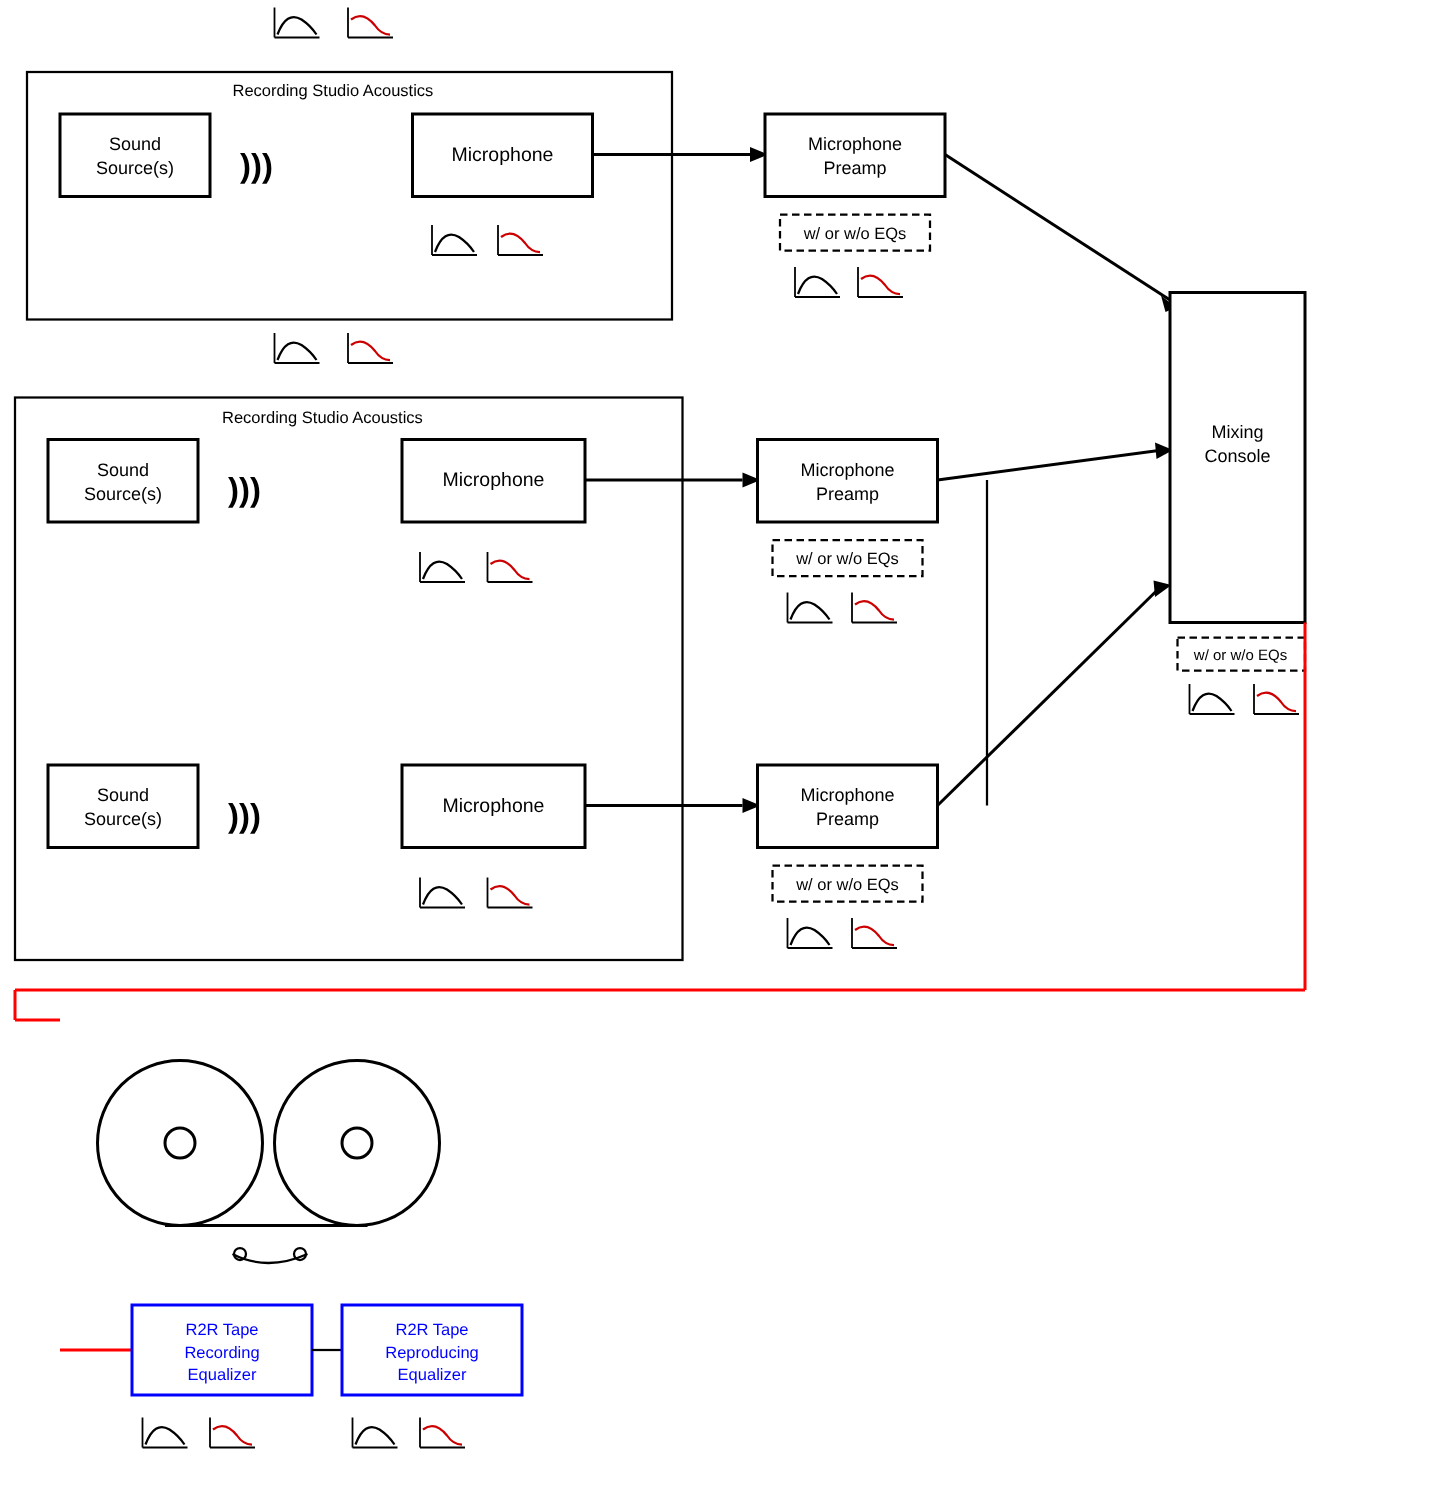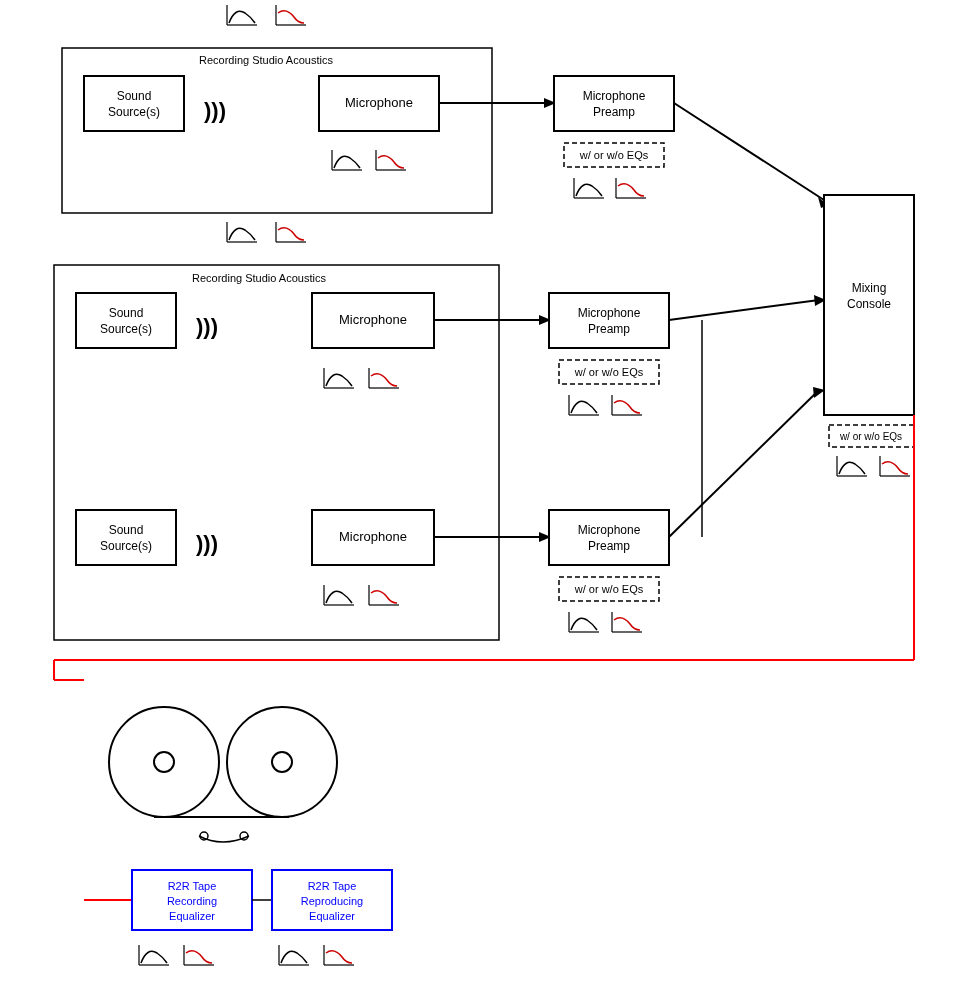--- a/index.html
+++ b/index.html
@@ -10,21 +10,20 @@
       width: 956px;
       height: 1002px;
       overflow: hidden;
       position: relative;
     }
 
     .diagram-container {
       position: relative;
       width: 832px;
       height: 1002px;
-      margin-left: 44px;
     }
   </style>
 </head>
 <body>
 
 <div class="diagram-container">
 
   <svg style="position:absolute;top:0;left:0;width:956px;height:1002px;pointer-events:none;" xmlns="http://www.w3.org/2000/svg">
 
     <g transform="translate(183, 5)">

